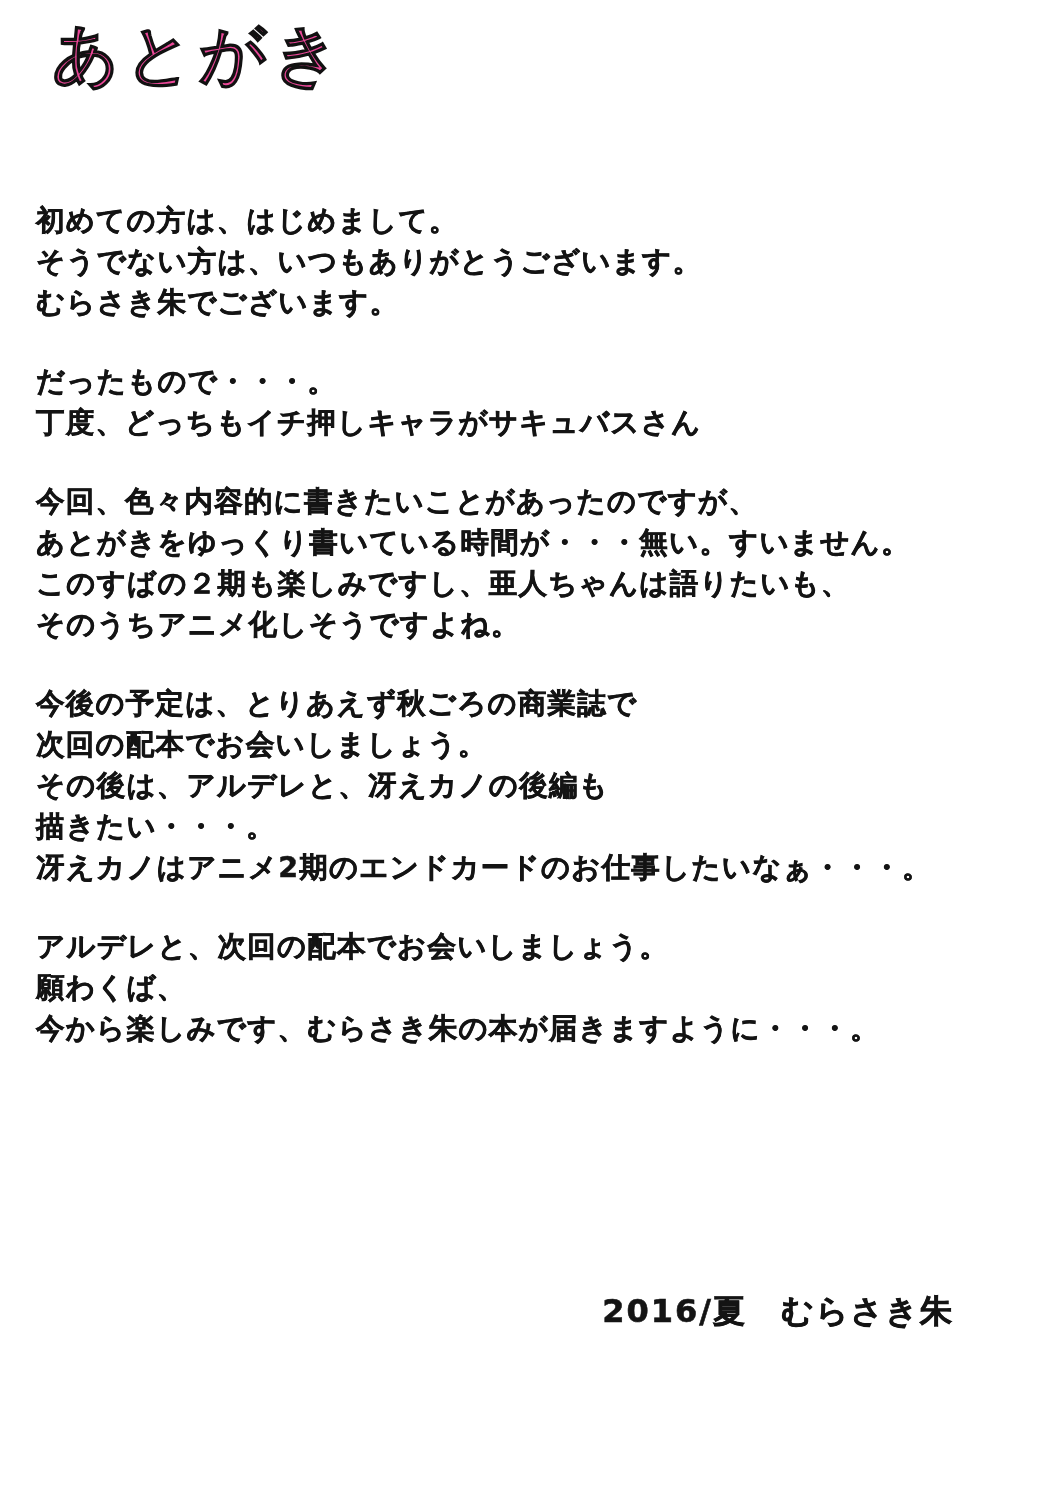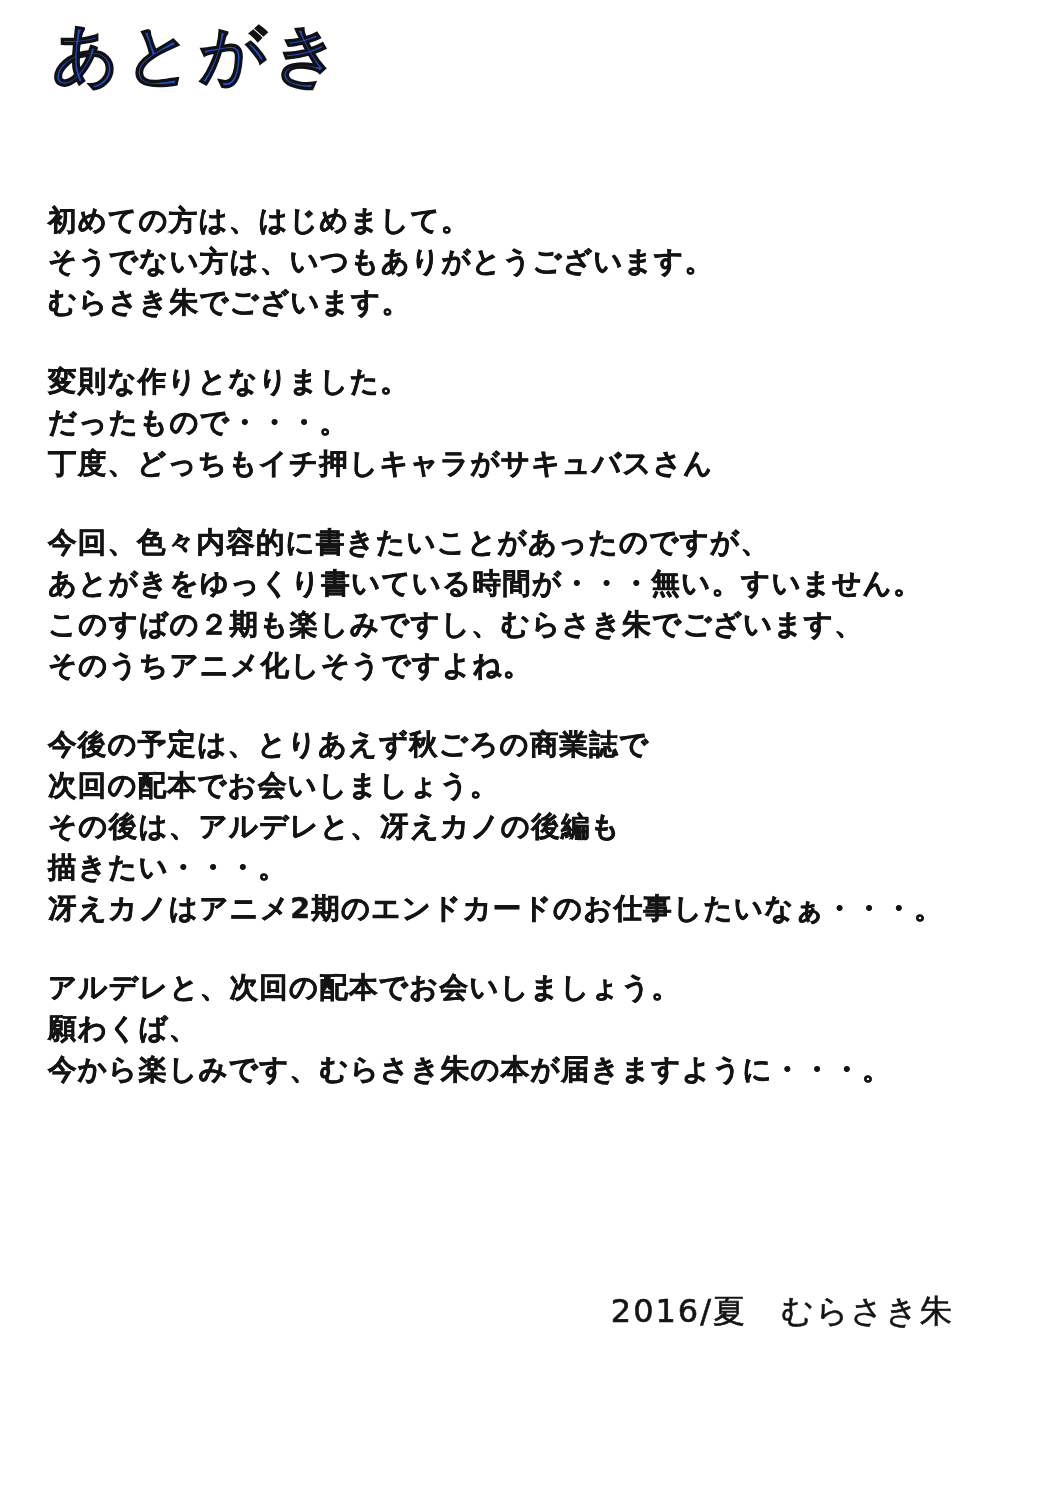--- a/index.html
+++ b/index.html
@@ -21,29 +21,28 @@
     padding: 0;
   }
   .page-title {
     position: absolute;
     left: 52px;
     top: 22px;
     font-size: 66px;
     line-height: 1.0;
     font-weight: bold;
     letter-spacing: 6px;
-    color: #1d4ed8;
+    color: #ec4899;
     -webkit-text-stroke: 1.2px #111111;
   }
   .body-block {
     position: absolute;
     left: 36px;
     top: 200px;
     width: 975px;
-    margin-left: 12px;
   }
   .para {
     margin: 0 0 38px 0;
   }
   .para:last-child {
     margin-bottom: 0;
   }
   .line {
     font-size: 28.5px;
     line-height: 41px;
@@ -51,21 +50,21 @@
     letter-spacing: 1.2px;
     color: #141414;
     white-space: pre;
     -webkit-text-stroke: 0.5px #141414;
   }
   .signature {
     position: absolute;
     right: 96px;
     top: 1290px;
     font-size: 32px;
-    font-weight: normal;
+    font-weight: bold;
     letter-spacing: 2px;
     color: #141414;
     white-space: pre;
     margin-left: 13px;
     -webkit-text-stroke: 0.6px #141414;
   }
 </style>
 </head>
 <body>
 
@@ -75,29 +74,28 @@
 
   <div class="body-block">
 
     <div class="para">
       <div class="line">初めての方は、はじめまして。</div>
       <div class="line">そうでない方は、いつもありがとうございます。</div>
       <div class="line">むらさき朱でございます。</div>
     </div>
 
     <div class="para">
-      <div class="line">変則な作りとなりました。</div>
       <div class="line">だったもので・・・。</div>
       <div class="line">丁度、どっちもイチ押しキャラがサキュバスさん</div>
     </div>
 
     <div class="para">
       <div class="line">今回、色々内容的に書きたいことがあったのですが、</div>
       <div class="line">あとがきをゆっくり書いている時間が・・・無い。すいません。</div>
-      <div class="line">このすばの２期も楽しみですし、むらさき朱でございます、</div>
+      <div class="line">このすばの２期も楽しみですし、亜人ちゃんは語りたいも、</div>
       <div class="line">そのうちアニメ化しそうですよね。</div>
     </div>
 
     <div class="para">
       <div class="line">今後の予定は、とりあえず秋ごろの商業誌で</div>
       <div class="line">次回の配本でお会いしましょう。</div>
       <div class="line">その後は、アルデレと、冴えカノの後編も</div>
       <div class="line">描きたい・・・。</div>
       <div class="line">冴えカノはアニメ2期のエンドカードのお仕事したいなぁ・・・。</div>
     </div>

